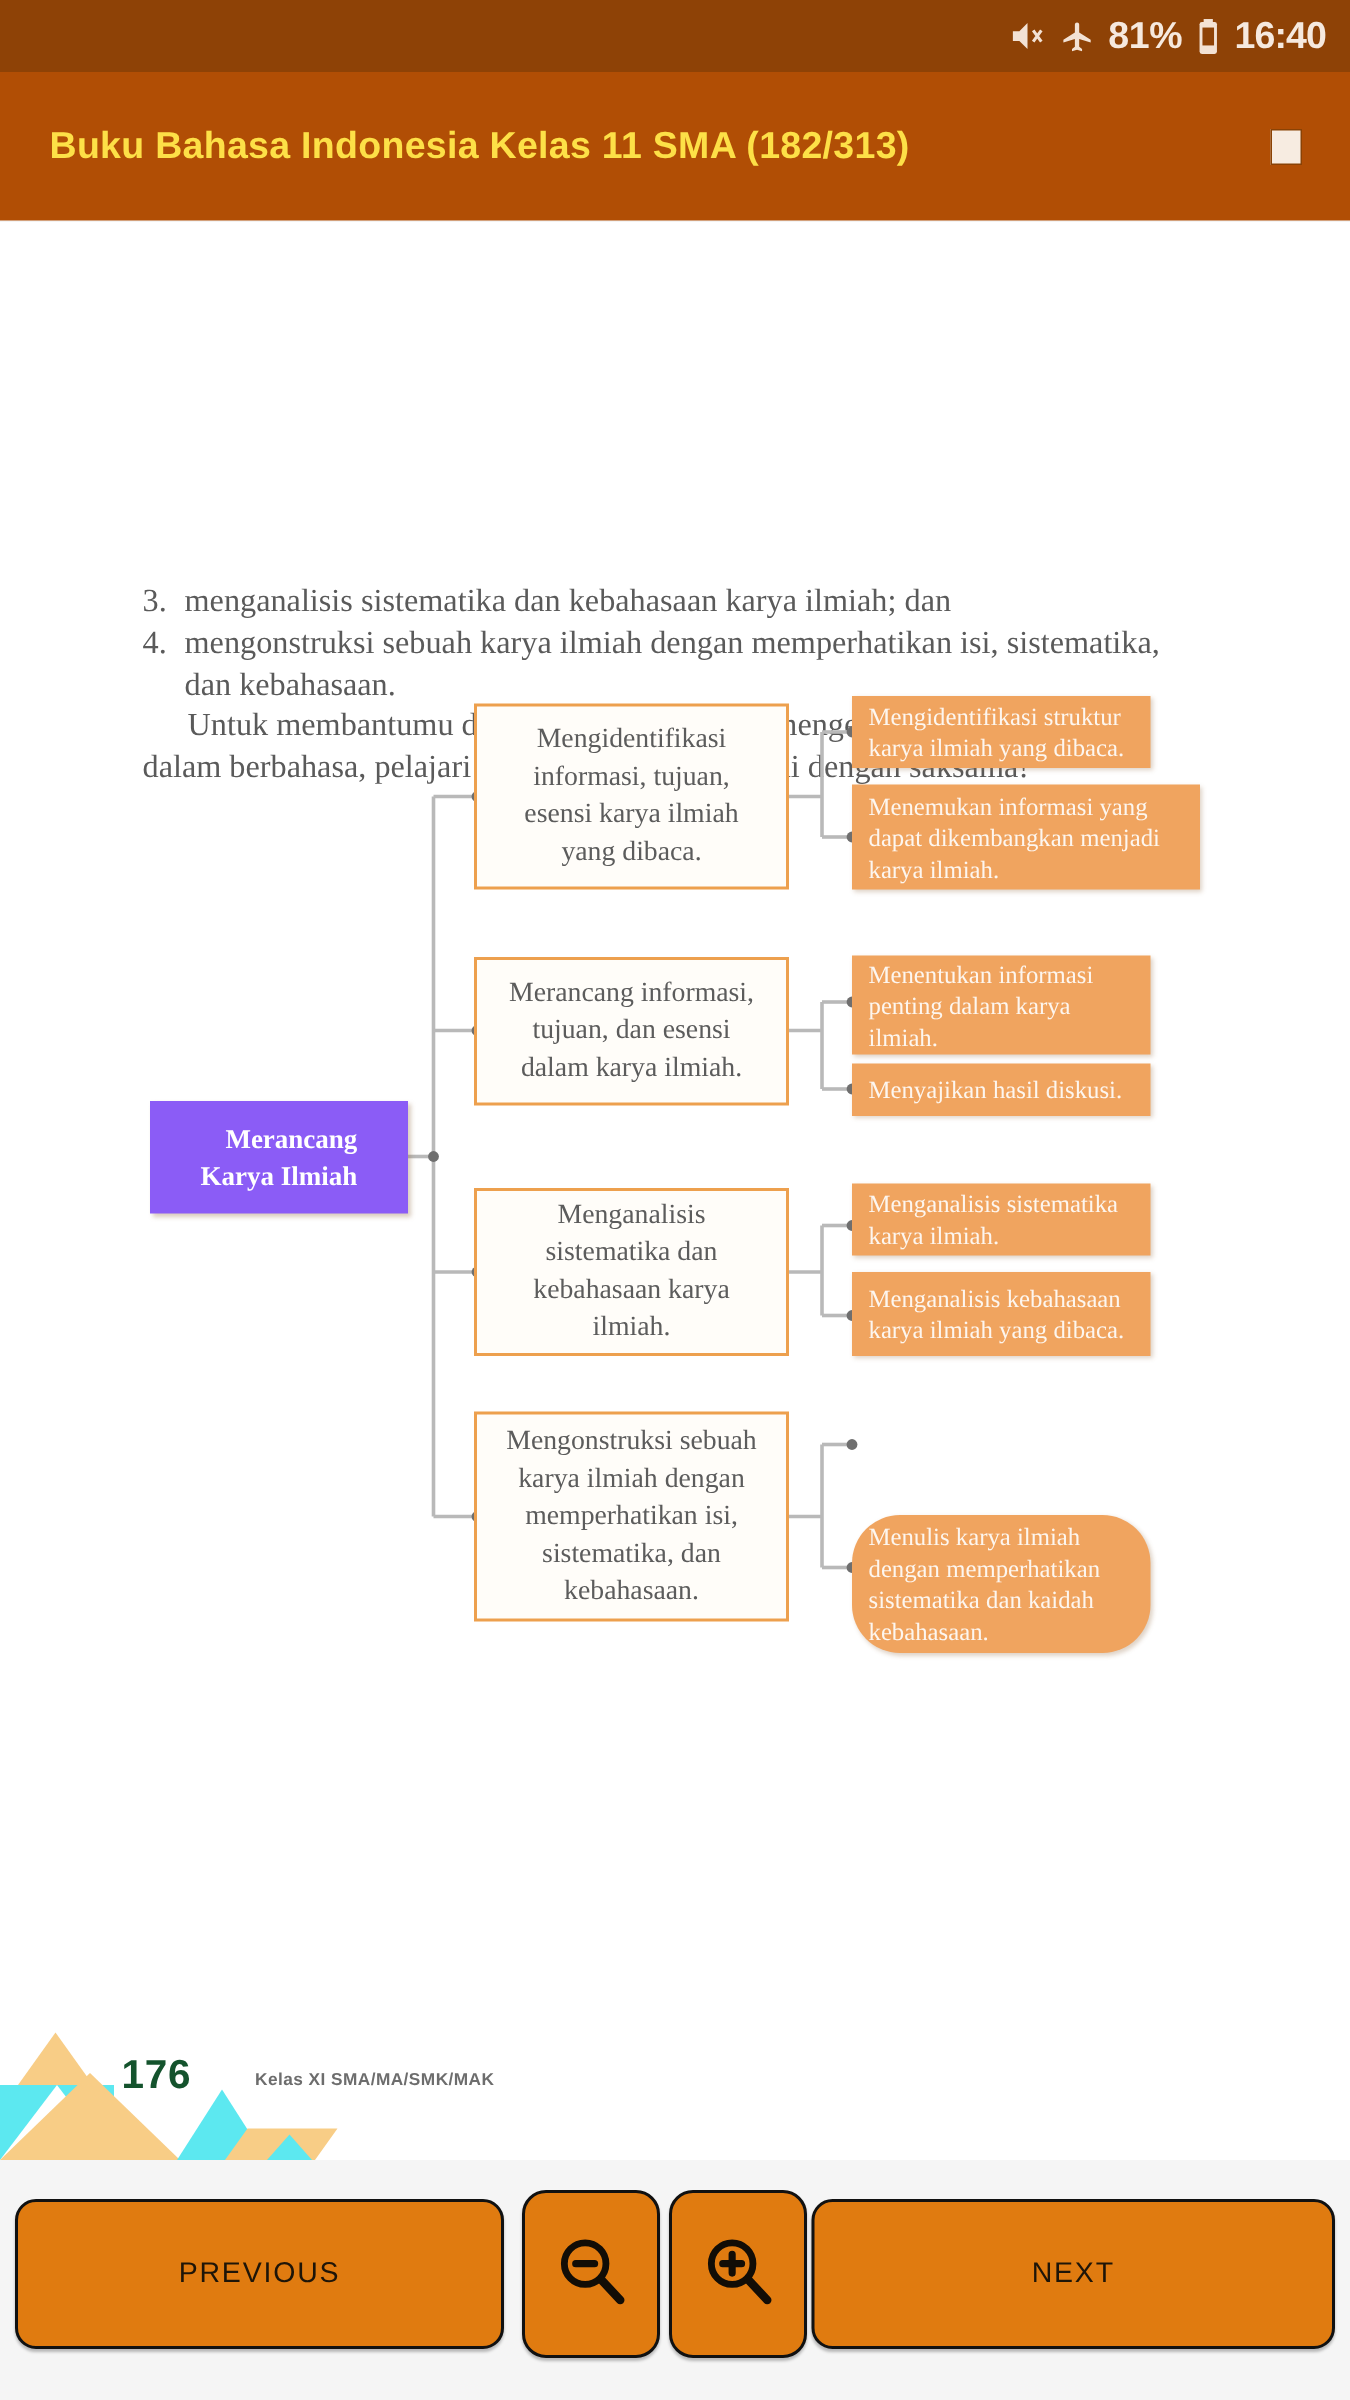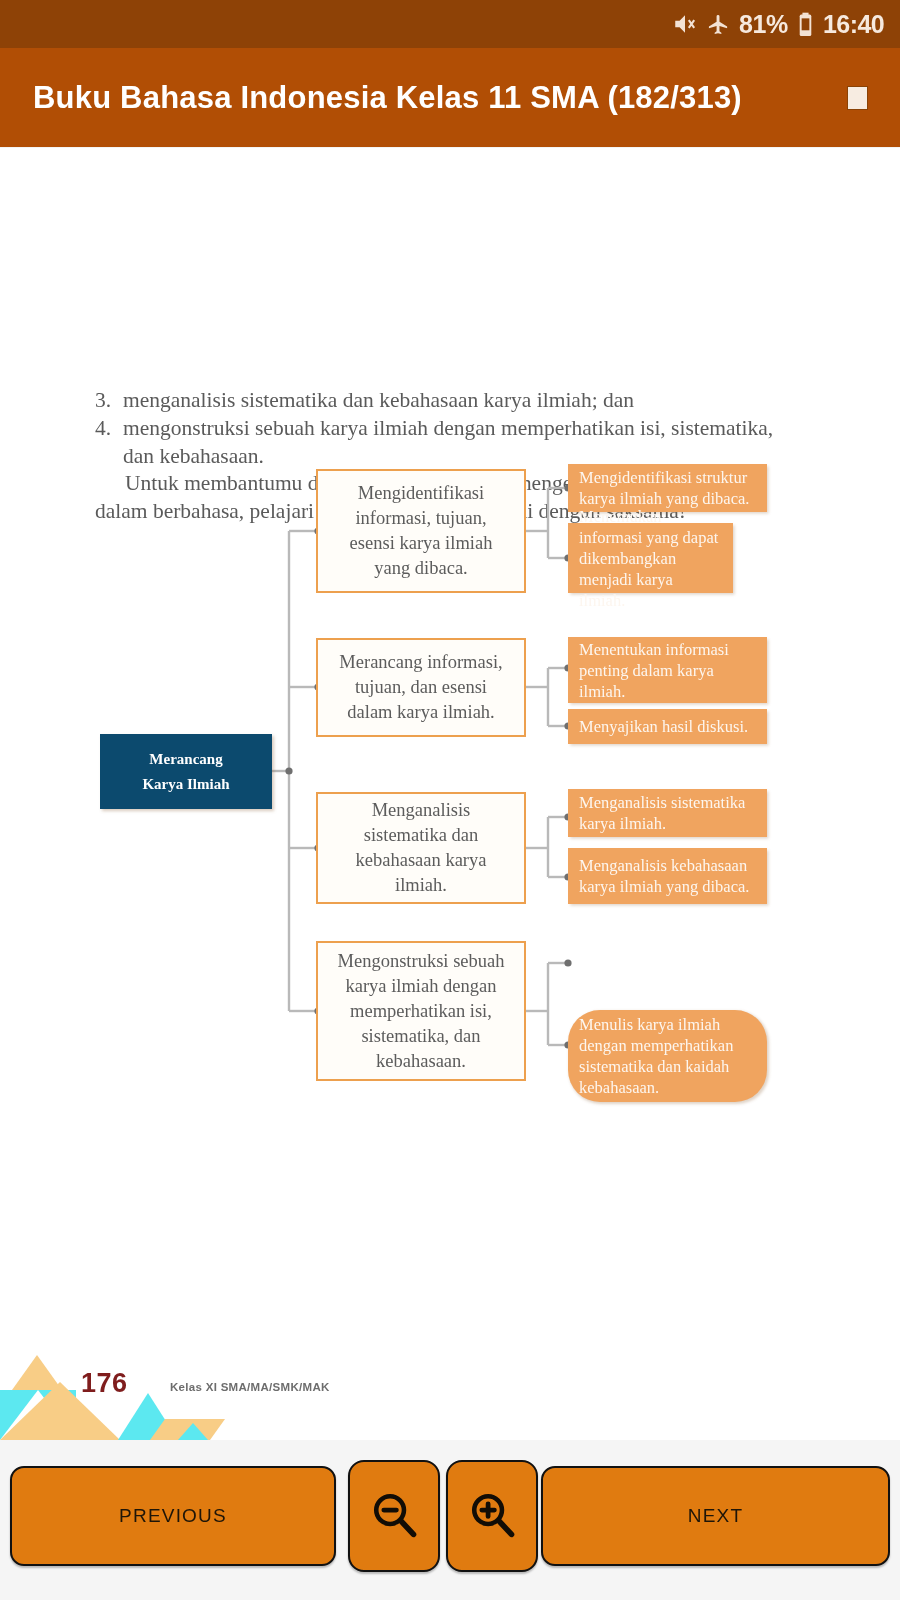--- a/index.html
+++ b/index.html
@@ -22,21 +22,21 @@
   .sb-txt { color:#f6e9de; font-size:25px; font-weight:700; letter-spacing:-.3px; }
   .sb-clock { color:#f6e9de; font-size:25px; font-weight:700; letter-spacing:-.6px; }
 
   
   .titlebar {
     position:absolute; top:48px; left:0; width:900px; height:99px;
     background:#b14e05;
     display:flex; align-items:center;
   }
   .title-text {
-    color:#ffffff; font-size:31px; font-weight:700;
+    color:#fde047; font-size:25px; font-weight:700;
     margin-left:33px; letter-spacing:.2px; white-space:nowrap;
   }
   .overflow-btn {
     position:absolute; right:26px; top:50%; transform:translateY(-50%);
     width:34px; height:38px; display:flex; align-items:center; justify-content:center;
   }
   .overflow-sq { width:21px; height:24px; background:#f7ece1; border:1px solid #8a4205; }
 
   
   .pagewrap {
@@ -56,45 +56,46 @@
 
   
   .map { position:absolute; left:0; top:0; width:900px; height:1292px; }
   .mapsvg { position:absolute; left:0; top:0; }
 
   .node {
     position:absolute; display:flex; align-items:center; justify-content:center;
     text-align:center;
   }
   .root {
-    background:#0c4a6e; color:#ffffff;
+    background:#8b5cf6; color:#ffffff;
     font-family:"Liberation Serif", serif; font-weight:700;
-    font-size:15px; line-height:25px;
+    font-size:18px; line-height:25px;
     box-shadow:2px 2px 3px rgba(150,110,70,.35);
+    text-align:right;
   }
   .mid {
     background:#fffdf9; border:2.5px solid #eda04e;
     color:#5c5c5c; font-family:"Liberation Serif", serif;
     font-size:18.5px; line-height:25px; padding:4px 14px;
   }
   .leaf {
     background:#f0a45f; color:#fdf6ef;
     font-family:"Liberation Serif", serif;
     font-size:16.5px; line-height:21px;
     padding:6px 11px; text-align:left;
     justify-content:flex-start;
     box-shadow:1.5px 1.5px 3px rgba(150,110,70,.30);
   }
 
   
   .deco { position:absolute; left:0; bottom:0; width:240px; height:105px; }
   .pagenum {
     position:absolute; left:81px; bottom:41px;
     font-family:"Liberation Sans", sans-serif; font-weight:700;
-    font-size:27px; color:#7f1d1d; letter-spacing:.5px;
+    font-size:27px; color:#14532d; letter-spacing:.5px;
   }
   .footnote {
     position:absolute; left:170px; bottom:47px;
     font-family:"Liberation Sans", sans-serif; font-weight:700;
     font-size:11.5px; color:#6d6d6d; letter-spacing:.3px;
   }
 
   
   .toolbar {
     position:absolute; left:0; bottom:0; width:900px; height:160px;
@@ -228,21 +229,21 @@
       <div class="node mid" style="left:316px; top:644px; width:210px; height:112px;">
         <span>Menganalisis sistematika dan kebahasaan karya ilmiah.</span>
       </div>
       <div class="node mid" style="left:316px; top:793px; width:210px; height:140px;">
         <span>Mengonstruksi sebuah karya ilmiah dengan memperhatikan isi, sistematika, dan kebahasaan.</span>
       </div>
 
       <div class="node leaf" style="left:568px; top:316px; width:199px; height:48px;">
         <span>Mengidentifikasi struktur karya ilmiah yang dibaca.</span>
       </div>
-      <div class="node leaf" style="left:568px; top:375px; width:165px; height:70px;">
+      <div class="node leaf" style="left:568px; top:375px; width:232px; height:70px;">
         <span>Menemukan informasi yang dapat dikembangkan menjadi karya ilmiah.</span>
       </div>
 
       <div class="node leaf" style="left:568px; top:489px; width:199px; height:66px;">
         <span>Menentukan informasi penting dalam karya ilmiah.</span>
       </div>
       <div class="node leaf" style="left:568px; top:561px; width:199px; height:35px;">
         <span>Menyajikan hasil diskusi.</span>
       </div>
 

